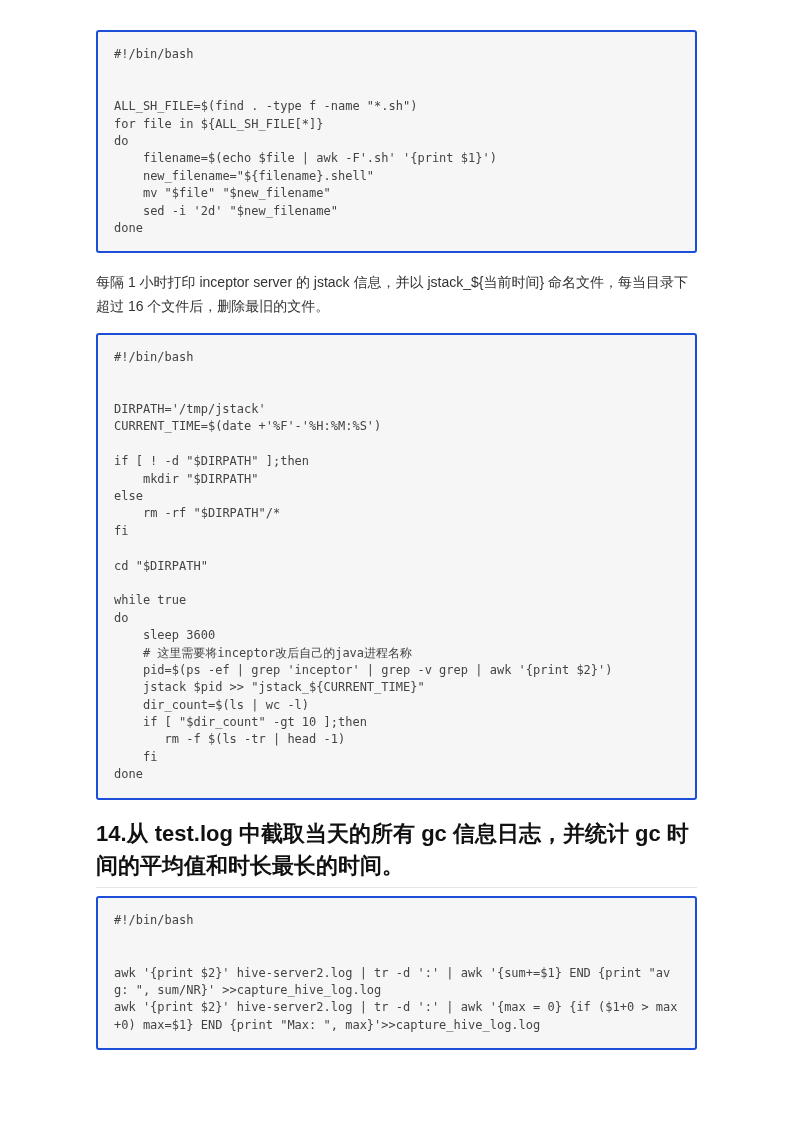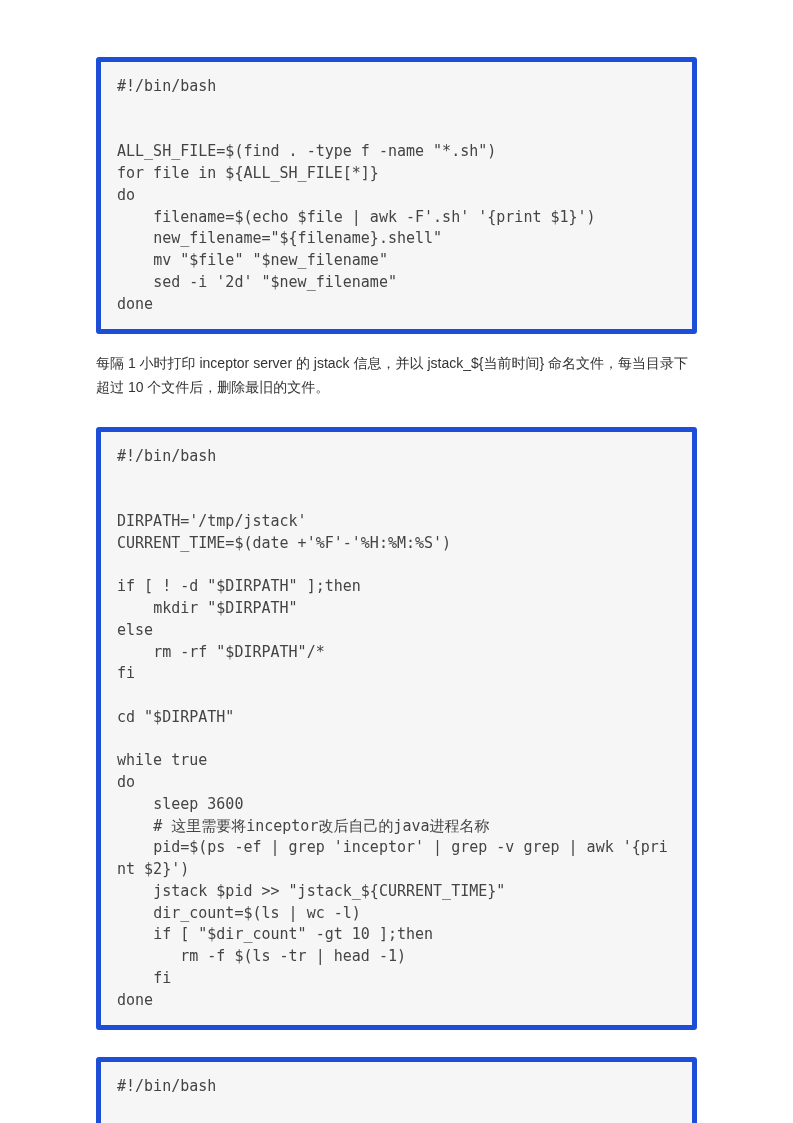--- a/index.html
+++ b/index.html
@@ -1,30 +1,29 @@
 <!DOCTYPE html>
 <html><head>
 <meta charset="utf-8">
 <style>
   * { box-sizing: border-box; margin: 0; padding: 0; }
   html, body { width: 793px; background: #ffffff; font-family: -apple-system, BlinkMacSystemFont, "Segoe UI", "PingFang SC", "Hiragino Sans GB", "Microsoft YaHei", sans-serif; color: #222; }
   .page { padding: 30px 96px 60px 96px; width: 793px; position: relative; min-height: 1123px; }
   pre.code {
     background: #f6f6f6;
-    border: 5px solid #1d4ed8;
+    border: 2px solid #1d4ed8;
     border-radius: 3px;
     padding: 14px 16px;
     font-family: Consolas, Menlo, "DejaVu Sans Mono", monospace;
-    font-size: 15px;
+    font-size: 12px;
     line-height: 1.45;
     color: #444;
     white-space: pre-wrap;
     word-break: break-all;
     margin-bottom: 18px;
-    margin-top: 27px;
   }
   h2.heading {
     font-size: 22px;
     font-weight: 700;
     line-height: 1.45;
     color: #111;
     margin: 2px 0 8px 0;
     padding-bottom: 6px;
     border-bottom: 1px solid #e5e5e5;
   }
@@ -46,21 +45,21 @@
 ALL_SH_FILE=$(find . -type f -name "*.sh")
 for file in ${ALL_SH_FILE[*]}
 do
     filename=$(echo $file | awk -F'.sh' '{print $1}')
     new_filename="${filename}.shell"
     mv "$file" "$new_filename"
     sed -i '2d' "$new_filename"
 done</pre>
 
 
-  <p class="para">每隔 1 小时打印 inceptor server 的 jstack 信息，并以 jstack_${当前时间} 命名文件，每当目录下超过 10 个文件后，删除最旧的文件。</p>
+  <p class="para">每隔 1 小时打印 inceptor server 的 jstack 信息，并以 jstack_${当前时间} 命名文件，每当目录下超过 16 个文件后，删除最旧的文件。</p>
 
   <pre class="code">#!/bin/bash
 
 
 DIRPATH='/tmp/jstack'
 CURRENT_TIME=$(date +'%F'-'%H:%M:%S')
 
 if [ ! -d "$DIRPATH" ];then
     mkdir "$DIRPATH"
 else
@@ -74,20 +73,21 @@
     sleep 3600
     # 这里需要将inceptor改后自己的java进程名称
     pid=$(ps -ef | grep 'inceptor' | grep -v grep | awk '{print $2}')
     jstack $pid &gt;&gt; "jstack_${CURRENT_TIME}"
     dir_count=$(ls | wc -l)
     if [ "$dir_count" -gt 10 ];then
        rm -f $(ls -tr | head -1)
     fi
 done</pre>
 
+  <h2 class="heading">14.从 test.log 中截取当天的所有 gc 信息日志，并统计 gc 时间的平均值和时长最长的时间。</h2>
 
   <pre class="code">#!/bin/bash
 
 
 awk '{print $2}' hive-server2.log | tr -d ':' | awk '{sum+=$1} END {print "avg: ", sum/NR}' &gt;&gt;capture_hive_log.log
 awk '{print $2}' hive-server2.log | tr -d ':' | awk '{max = 0} {if ($1+0 &gt; max+0) max=$1} END {print "Max: ", max}'&gt;&gt;capture_hive_log.log</pre>
 
 </div>
 
 </body></html>

